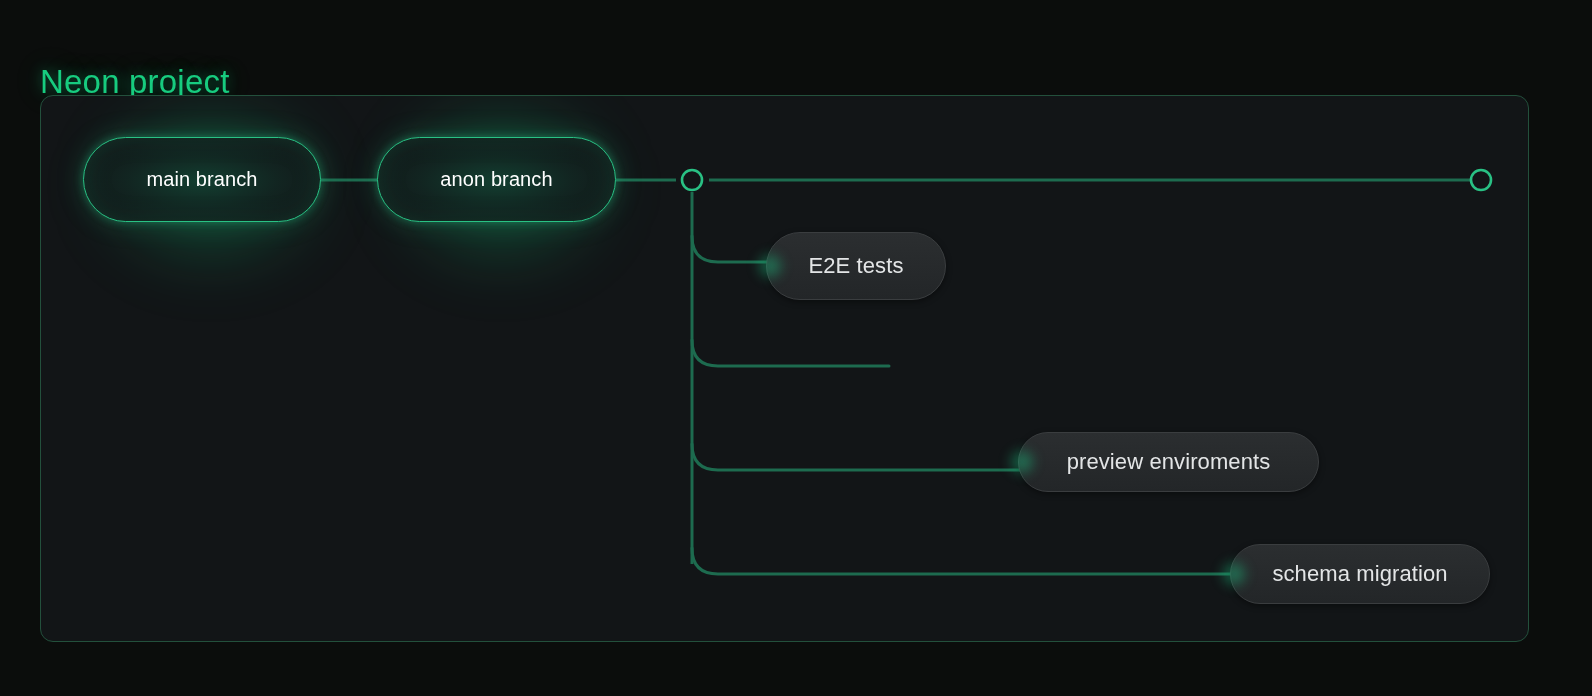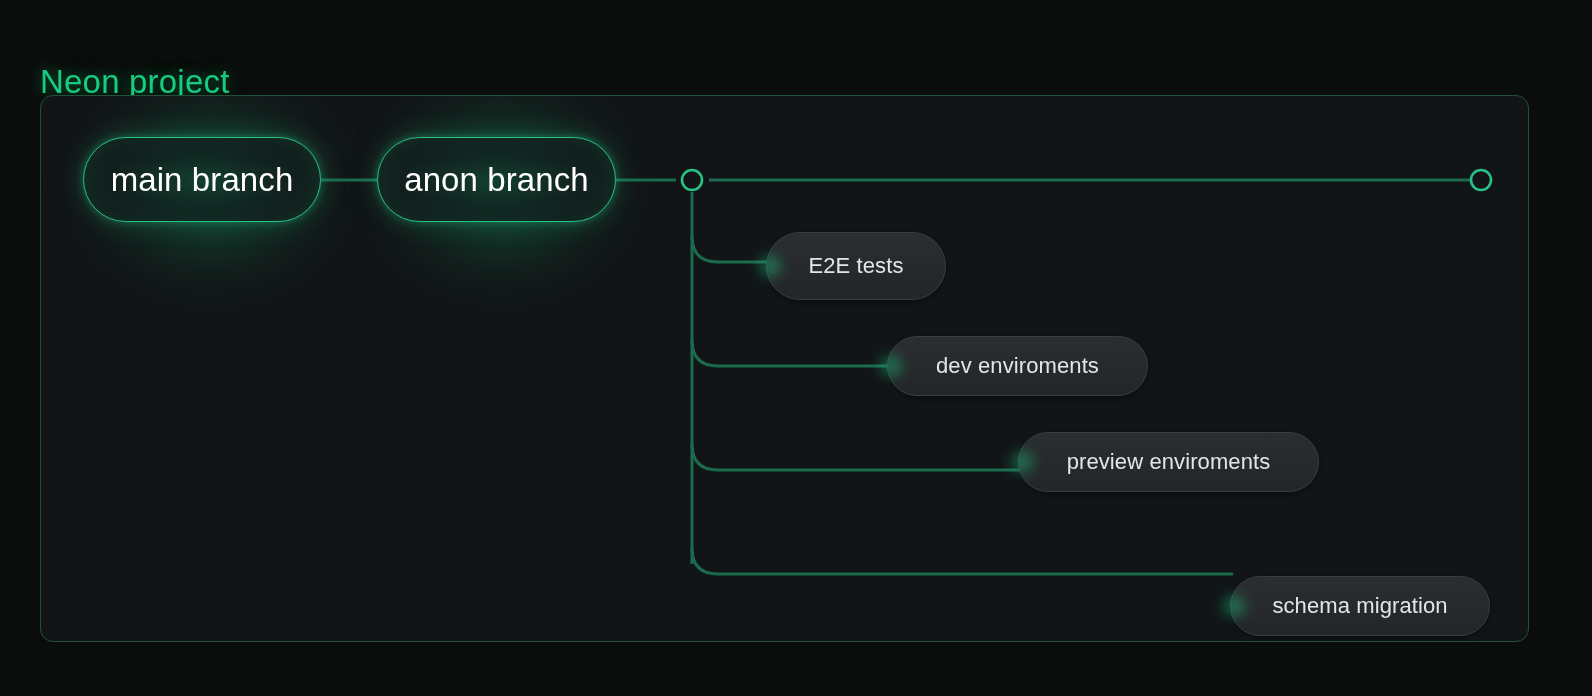--- a/index.html
+++ b/index.html
@@ -109,21 +109,21 @@
         rgba(20, 150, 100, 0.30) 0%,
         rgba(16, 110, 76, 0.14) 45%,
         rgba(12, 40, 30, 0.05) 72%,
         rgba(10, 18, 16, 0) 100%),
       #12191a;
     box-shadow:
       0 0 10px rgba(41, 193, 132, 0.40),
       0 0 28px rgba(41, 193, 132, 0.22),
       inset 0 0 26px rgba(25, 170, 112, 0.20);
     color: #ffffff;
-    font-size: 33px;
+    font-size: 20px;
     letter-spacing: 0.1px;
   }
 
   
   .node.secondary {
     border: 1px solid #3a3d3f;
     background: linear-gradient(180deg, #2b2e30 0%, #232628 100%);
     box-shadow: 0 2px 6px rgba(0, 0, 0, 0.42);
     color: #e3e5e6;
     font-size: 22px;
@@ -188,26 +188,23 @@
     </div>
 
     <div class="node primary" style="left:336px; top:41px; width:239px; height:85px;">
       <span class="node-label">anon branch</span>
     </div>
 
     <div class="node secondary" style="left:725px; top:136px; width:180px; height:68px;">
       <span class="node-label">E2E tests</span>
     </div>
 
-    <div class="node secondary" style="left:846px; top:240px; width:261px; height:60px;">
-      <span class="node-label">dev enviroments</span>
-    </div>
 
     <div class="node secondary" style="left:977px; top:336px; width:301px; height:60px;">
       <span class="node-label">preview enviroments</span>
     </div>
 
-    <div class="node secondary" style="left:1189px; top:448px; width:260px; height:60px;margin-top:32px;">
+    <div class="node secondary" style="left:1189px; top:448px; width:260px; height:60px;">
       <span class="node-label">schema migration</span>
     </div>
 
   </div>
 </div>
 
 </body></html>

